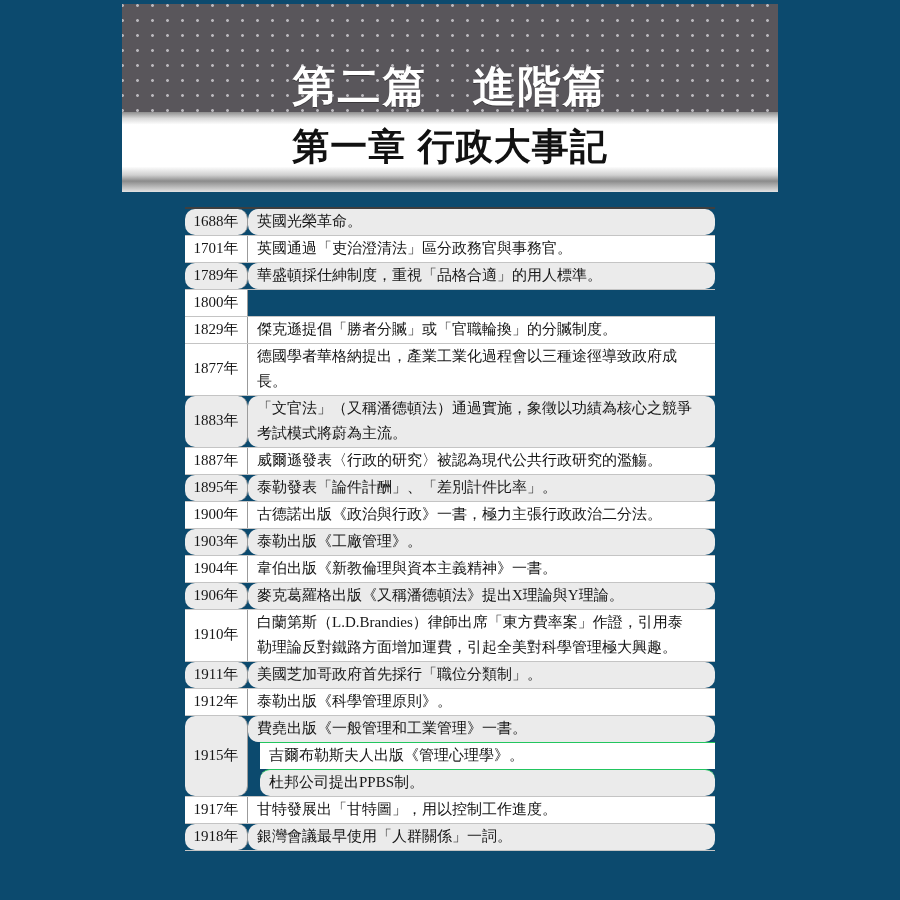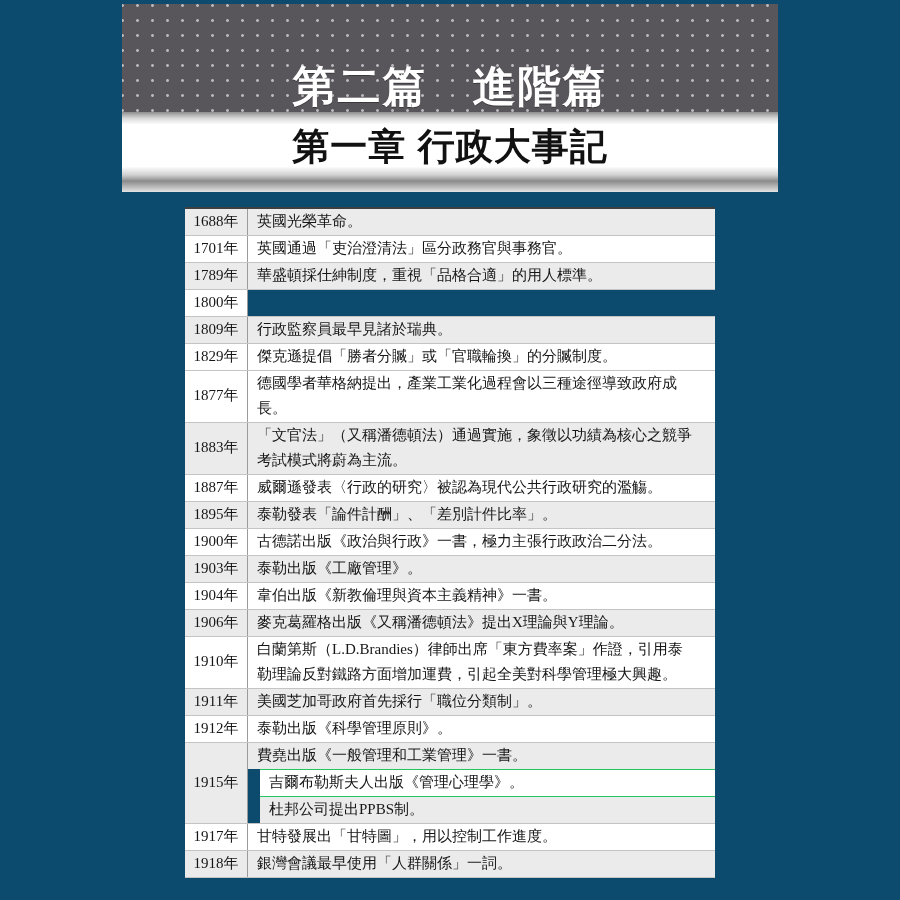--- a/index.html
+++ b/index.html
@@ -38,21 +38,21 @@
   }
   .row-group{display:flex;border-bottom:1px solid #c4c4c4;}
   .year-cell{
     flex:0 0 56px;padding:0 3px;text-align:center;
     display:flex;align-items:center;justify-content:center;
     border-right:1px solid #9b9b9b;
   }
   .events-col{flex:1 1 auto;display:flex;flex-direction:column;min-width:0;}
   .event-cell{padding:0 21px 0 9px;min-height:26px;display:flex;align-items:center;}
   .event-cell + .event-cell{border-top:1px solid #22c55e;margin-left:12px;}
-  .bg-gray{background:#ebebeb;}
+  .bg-gray{background:#ebebeb;border-radius:10px;}
   .bg-white{background:#ffffff;}
 </style>
 </head>
 <body>
 
 <div class="page">
 
   <div class="header-block">
     <div class="part-banner">
       <div class="part-title">第二篇　進階篇</div>
@@ -83,26 +83,20 @@
     <div class="year-cell bg-gray">1789年</div>
     <div class="events-col">
           <div class="event-cell bg-gray">華盛頓採仕紳制度，重視「品格合適」的用人標準。</div>
         </div>
   </div>
 
   <div class="row-group">
     <div class="year-cell bg-white">1800年</div>
   </div>
 
-  <div class="row-group">
-    <div class="year-cell bg-gray">1809年</div>
-    <div class="events-col">
-          <div class="event-cell bg-gray">行政監察員最早見諸於瑞典。</div>
-        </div>
-  </div>
 
   <div class="row-group">
     <div class="year-cell bg-white">1829年</div>
     <div class="events-col">
           <div class="event-cell bg-white">傑克遜提倡「勝者分贓」或「官職輪換」的分贓制度。</div>
         </div>
   </div>
 
 
   <div class="row-group">

